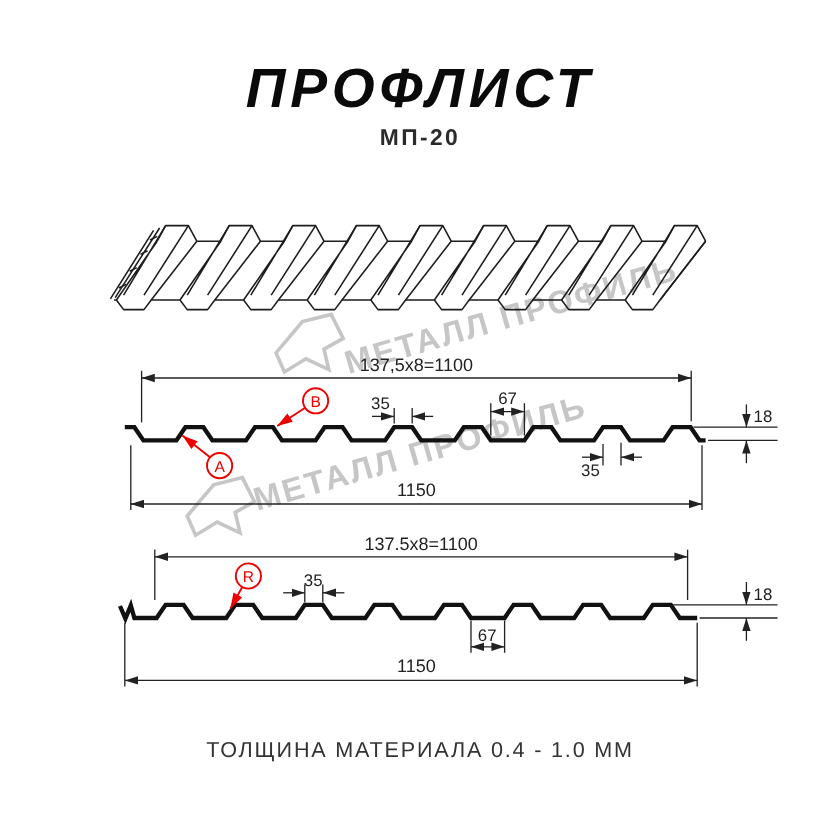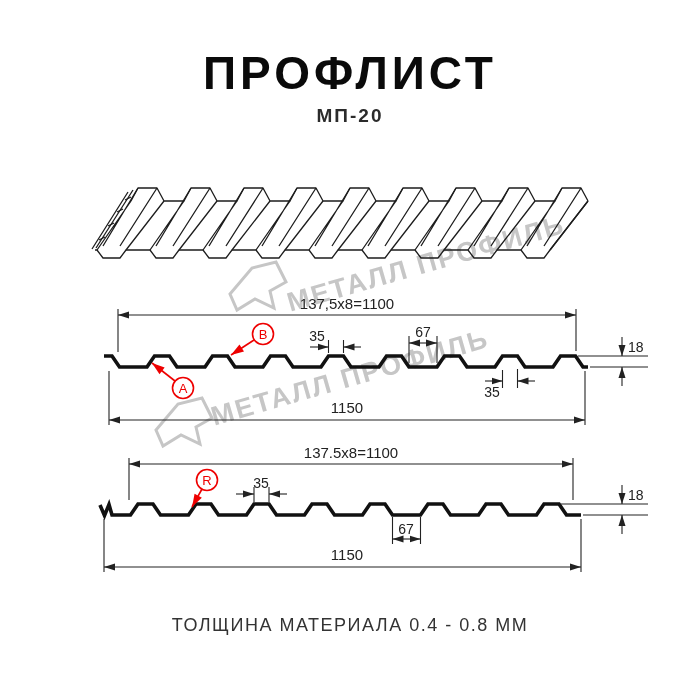--- a/index.html
+++ b/index.html
@@ -1,19 +1,19 @@
 <!DOCTYPE html>
 <html><head>
 <meta charset="utf-8">
 <style>
   html,body{margin:0;padding:0;}
   body{width:700px;height:700px;background:#ffffff;position:relative;overflow:hidden;
        font-family:"Liberation Sans", sans-serif;}
   .hdr{position:absolute;left:0;top:48px;width:700px;text-align:center;z-index:3;}
-  .title{font-size:46px;font-weight:800;color:#0a0a0a;letter-spacing:4px;line-height:1.1;}
+  .title{font-size:46px;font-weight:800;color:#0a0a0a;letter-spacing:4px;line-height:1.1;font-style:italic;}
   .subtitle{font-size:19px;font-weight:600;color:#2b2b2b;letter-spacing:2px;margin-top:6px;}
   .footer{position:absolute;left:0;top:615px;width:700px;text-align:center;z-index:3;
           font-size:18px;font-weight:500;color:#333;letter-spacing:1.5px;}
   .wm{position:absolute;z-index:1;color:#c6c6c6;font-weight:700;font-size:27px;
       letter-spacing:2px;white-space:nowrap;transform-origin:left center;}
   .wm1{left:288px;top:288px;transform:rotate(-16deg);}
   .wm2{left:212px;top:402px;transform:rotate(-16deg);}
   .wmlogo{position:absolute;z-index:1;}
   .wmlogo1{left:222px;top:258px;}
   .wmlogo2{left:148px;top:394px;}
@@ -163,13 +163,13 @@
     </g>
 
     <g>
       <line class="red" x1="202" y1="489" x2="192" y2="507" marker-end="url(#arrRed)"></line>
       <circle class="red" cx="207" cy="480" r="10.5" fill="#fff"></circle>
       <text class="redtxt" x="207" y="485" text-anchor="middle">R</text>
     </g>
   </g>
 </svg>
 
-<div class="footer">ТОЛЩИНА МАТЕРИАЛА 0.4 - 0.8 ММ</div>
+<div class="footer">ТОЛЩИНА МАТЕРИАЛА 0.4 - 1.0 ММ</div>
 
 </body></html>

